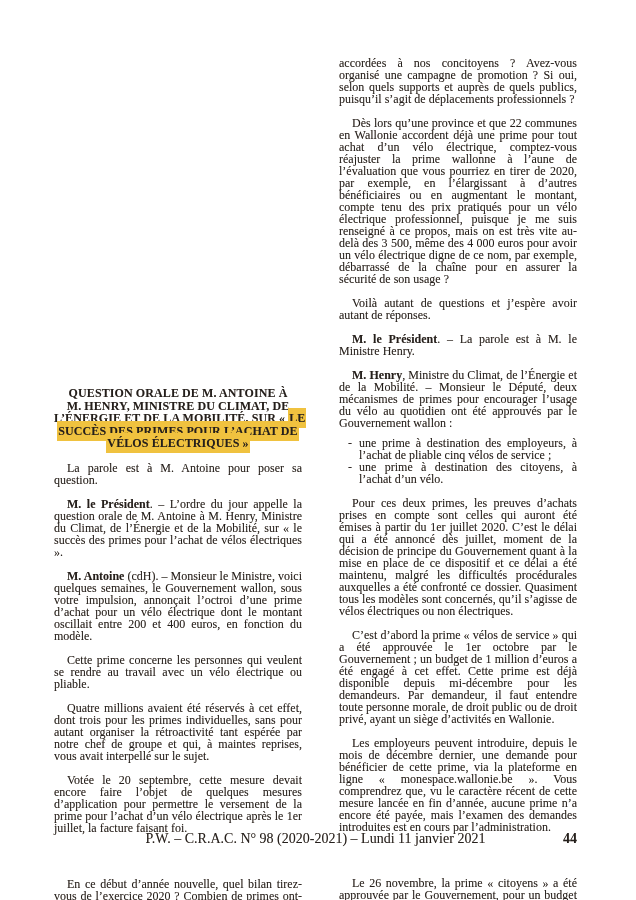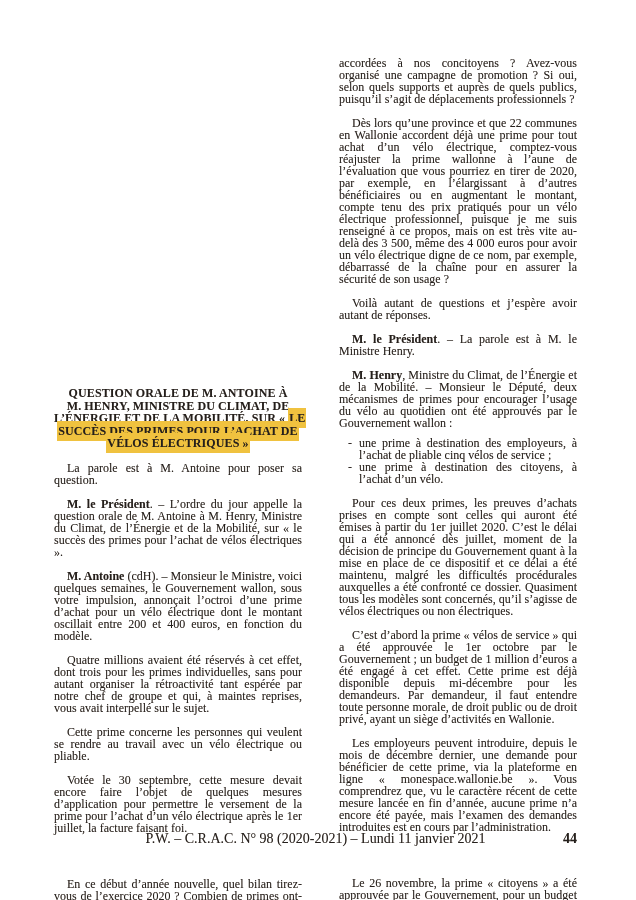--- a/index.html
+++ b/index.html
@@ -64,23 +64,23 @@
         <div class="title-line"><span>QUESTION ORALE DE M. ANTOINE À</span></div>
         <div class="title-line"><span>M. HENRY, MINISTRE DU CLIMAT, DE</span></div>
         <div class="title-line"><span>L’ÉNERGIE ET DE LA MOBILITÉ, SUR « </span><span class="hl">LE</span></div>
         <div class="title-line"><span class="hl">SUCCÈS DES PRIMES POUR L’ACHAT DE</span></div>
         <div class="title-line"><span class="hl">VÉLOS ÉLECTRIQUES »</span></div>
       </div>
     <div>
         <div class="para"><span>La parole est à M. Antoine pour poser sa question.</span></div>
         <div class="para"><span class="b">M. le Président</span><span>. – L’ordre du jour appelle la question orale de M. Antoine à M. Henry, Ministre du Climat, de l’Énergie et de la Mobilité, sur « le succès des primes pour l’achat de vélos électriques ».</span></div>
         <div class="para"><span class="b">M. Antoine</span><span> (cdH). – Monsieur le Ministre, voici quelques semaines, le Gouvernement wallon, sous votre impulsion, annonçait l’octroi d’une prime d’achat pour un vélo électrique dont le montant oscillait entre 200 et 400 euros, en fonction du modèle.</span></div>
+        <div class="para"><span>Cette prime concerne les personnes qui veulent se rendre au travail avec un vélo électrique ou pliable.</span></div>
         <div class="para"><span>Quatre millions avaient été réservés à cet effet, dont trois pour les primes individuelles, sans pour autant organiser la rétroactivité tant espérée par notre chef de groupe et qui, à maintes reprises, vous avait interpellé sur le sujet.</span></div>
-        <div class="para"><span>Cette prime concerne les personnes qui veulent se rendre au travail avec un vélo électrique ou pliable.</span></div>
-        <div class="para"><span>Votée le 30 septembre, cette mesure devait encore faire l’objet de quelques mesures d’application pour permettre le versement de la prime pour l’achat d’un vélo électrique après le 1er juillet, la facture faisant foi.</span></div>
+        <div class="para"><span>Votée le 20 septembre, cette mesure devait encore faire l’objet de quelques mesures d’application pour permettre le versement de la prime pour l’achat d’un vélo électrique après le 1er juillet, la facture faisant foi.</span></div>
         <div class="para cut"><span>En ce début d’année nouvelle, quel bilan tirez-vous de l’exercice 2020 ? Combien de primes ont-elles été</span></div>
       </div>
   </div>
 
   <div class="col col-right">
     <div>
         <div class="para noindent"><span>accordées à nos concitoyens ? Avez-vous organisé une campagne de promotion ? Si oui, selon quels supports et auprès de quels publics, puisqu’il s’agit de déplacements professionnels ?</span></div>
         <div class="para"><span>Dès lors qu’une province et que 22 communes en Wallonie accordent déjà une prime pour tout achat d’un vélo électrique, comptez-vous réajuster la prime wallonne à l’aune de l’évaluation que vous pourriez en tirer de 2020, par exemple, en l’élargissant à d’autres bénéficiaires ou en augmentant le montant, compte tenu des prix pratiqués pour un vélo électrique professionnel, puisque je me suis renseigné à ce propos, mais on est très vite au-delà des 3 500, même des 4 000 euros pour avoir un vélo électrique digne de ce nom, par exemple, débarrassé de la chaîne pour en assurer la sécurité de son usage ?</span></div>
         <div class="para"><span>Voilà autant de questions et j’espère avoir autant de réponses.</span></div>
         <div class="para"><span class="b">M. le Président</span><span>. – La parole est à M. le Ministre Henry.</span></div>

